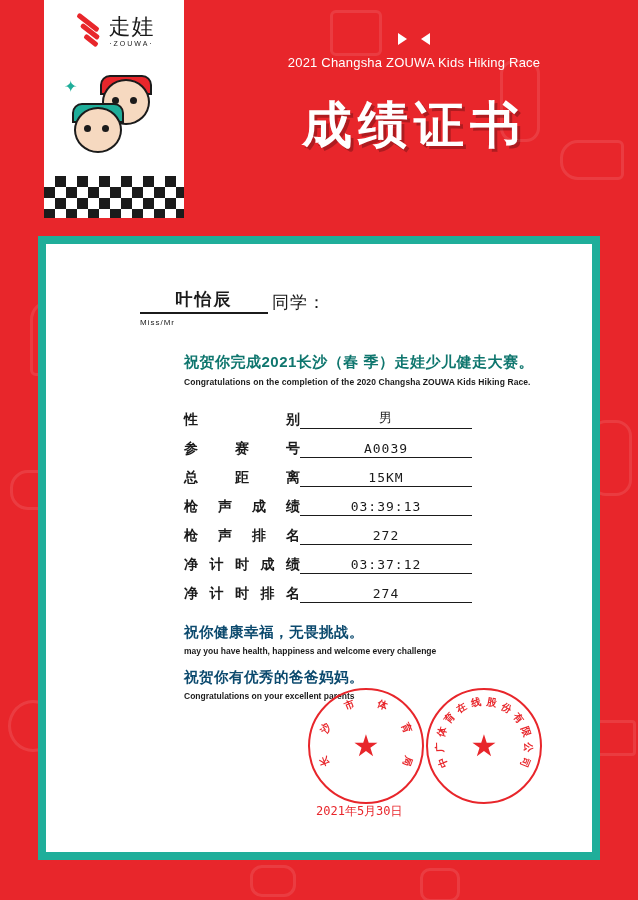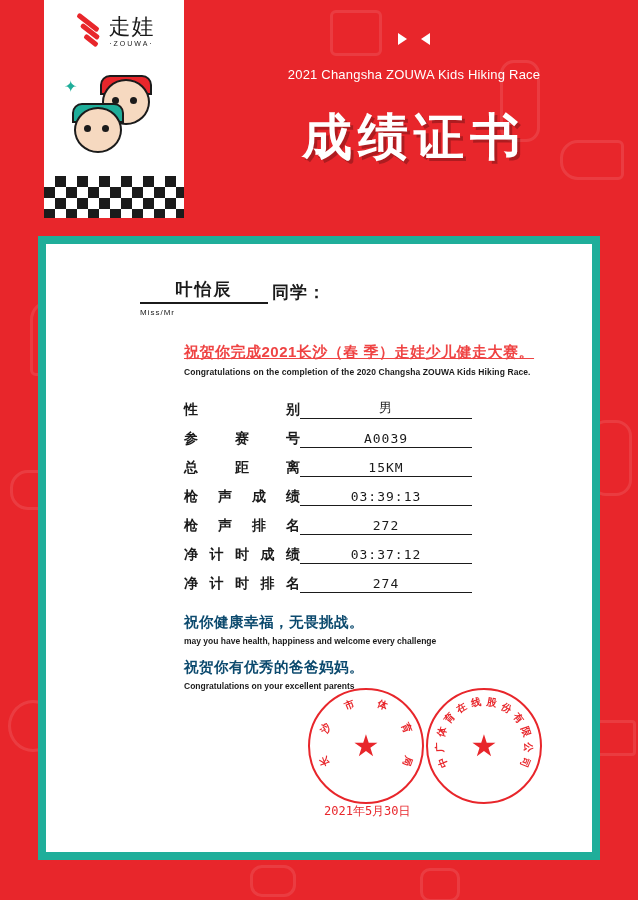--- a/index.html
+++ b/index.html
@@ -152,21 +152,21 @@
     margin: 0 7px 0 0;
     transform: translateY(1px);
   }
   .title-cn .flag.right {
     border-left: none;
     border-right: 9px solid #ffffff;
     margin: 0 0 0 7px;
   }
   .title-en {
     font-size: 13px;
-    margin-top: 18px;
+    margin-top: 6px;
     letter-spacing: 0.2px;
     text-align: center;
   }
   .cert-title {
     margin-top: 22px;
     font-size: 50px;
     font-weight: bold;
     letter-spacing: 6px;
     text-shadow: 3px 3px 0 rgba(0,0,0,0.25);
   }
@@ -186,62 +186,61 @@
     height: 624px;
     background: #1fae9a;
     padding: 8px;
     box-sizing: border-box;
   }
   .cert-inner {
     width: 100%;
     height: 100%;
     background: #ffffff;
     box-sizing: border-box;
-    padding: 34px 56px 0 56px;
+    padding: 44px 56px 0 56px;
     position: relative;
   }
   .name-line {
     display: flex;
     align-items: flex-end;
     margin-left: 38px;
   }
   .name-blank {
     border-bottom: 2px solid #1b1b1b;
     min-width: 128px;
     text-align: center;
     font-size: 17px;
     color: #1b1b1b;
     padding-bottom: 1px;
     font-weight: bold;
     letter-spacing: 2px;
   }
   .name-suffix {
     font-size: 17px;
-    font-weight: bold;
+    font-weight: normal;
     color: #1b1b1b;
     margin-left: 4px;
     letter-spacing: 1px;
   }
   .name-en {
     margin-left: 38px;
     font-size: 8px;
     color: #1b1b1b;
     letter-spacing: 1px;
     margin-top: 4px;
   }
   .congrats {
     margin-top: 26px;
     margin-left: 82px;
   }
   .congrats-cn {
     font-size: 15px;
     font-weight: bold;
-    color: #ef4444;
+    color: #0f766e;
     letter-spacing: 0.5px;
-    text-decoration: underline;
   }
   .congrats-en {
     font-size: 8.5px;
     font-weight: bold;
     color: #1b1b1b;
     margin-top: 5px;
     letter-spacing: 0.1px;
   }
   .fields {
     margin-top: 22px;
@@ -325,21 +324,21 @@
     position: absolute;
     left: 50%;
     top: 50%;
     font-size: 10px;
     color: #e8262b;
     font-weight: bold;
     transform-origin: 0 0;
   }
   .stamp-date {
     position: absolute;
-    left: 56px;
+    left: 48px;
     bottom: -12px;
     font-size: 12px;
     color: #e8262b;
     font-family: "DejaVu Sans Mono", monospace;
     letter-spacing: 0;
   }
 </style>
 </head>
 <body>
 

